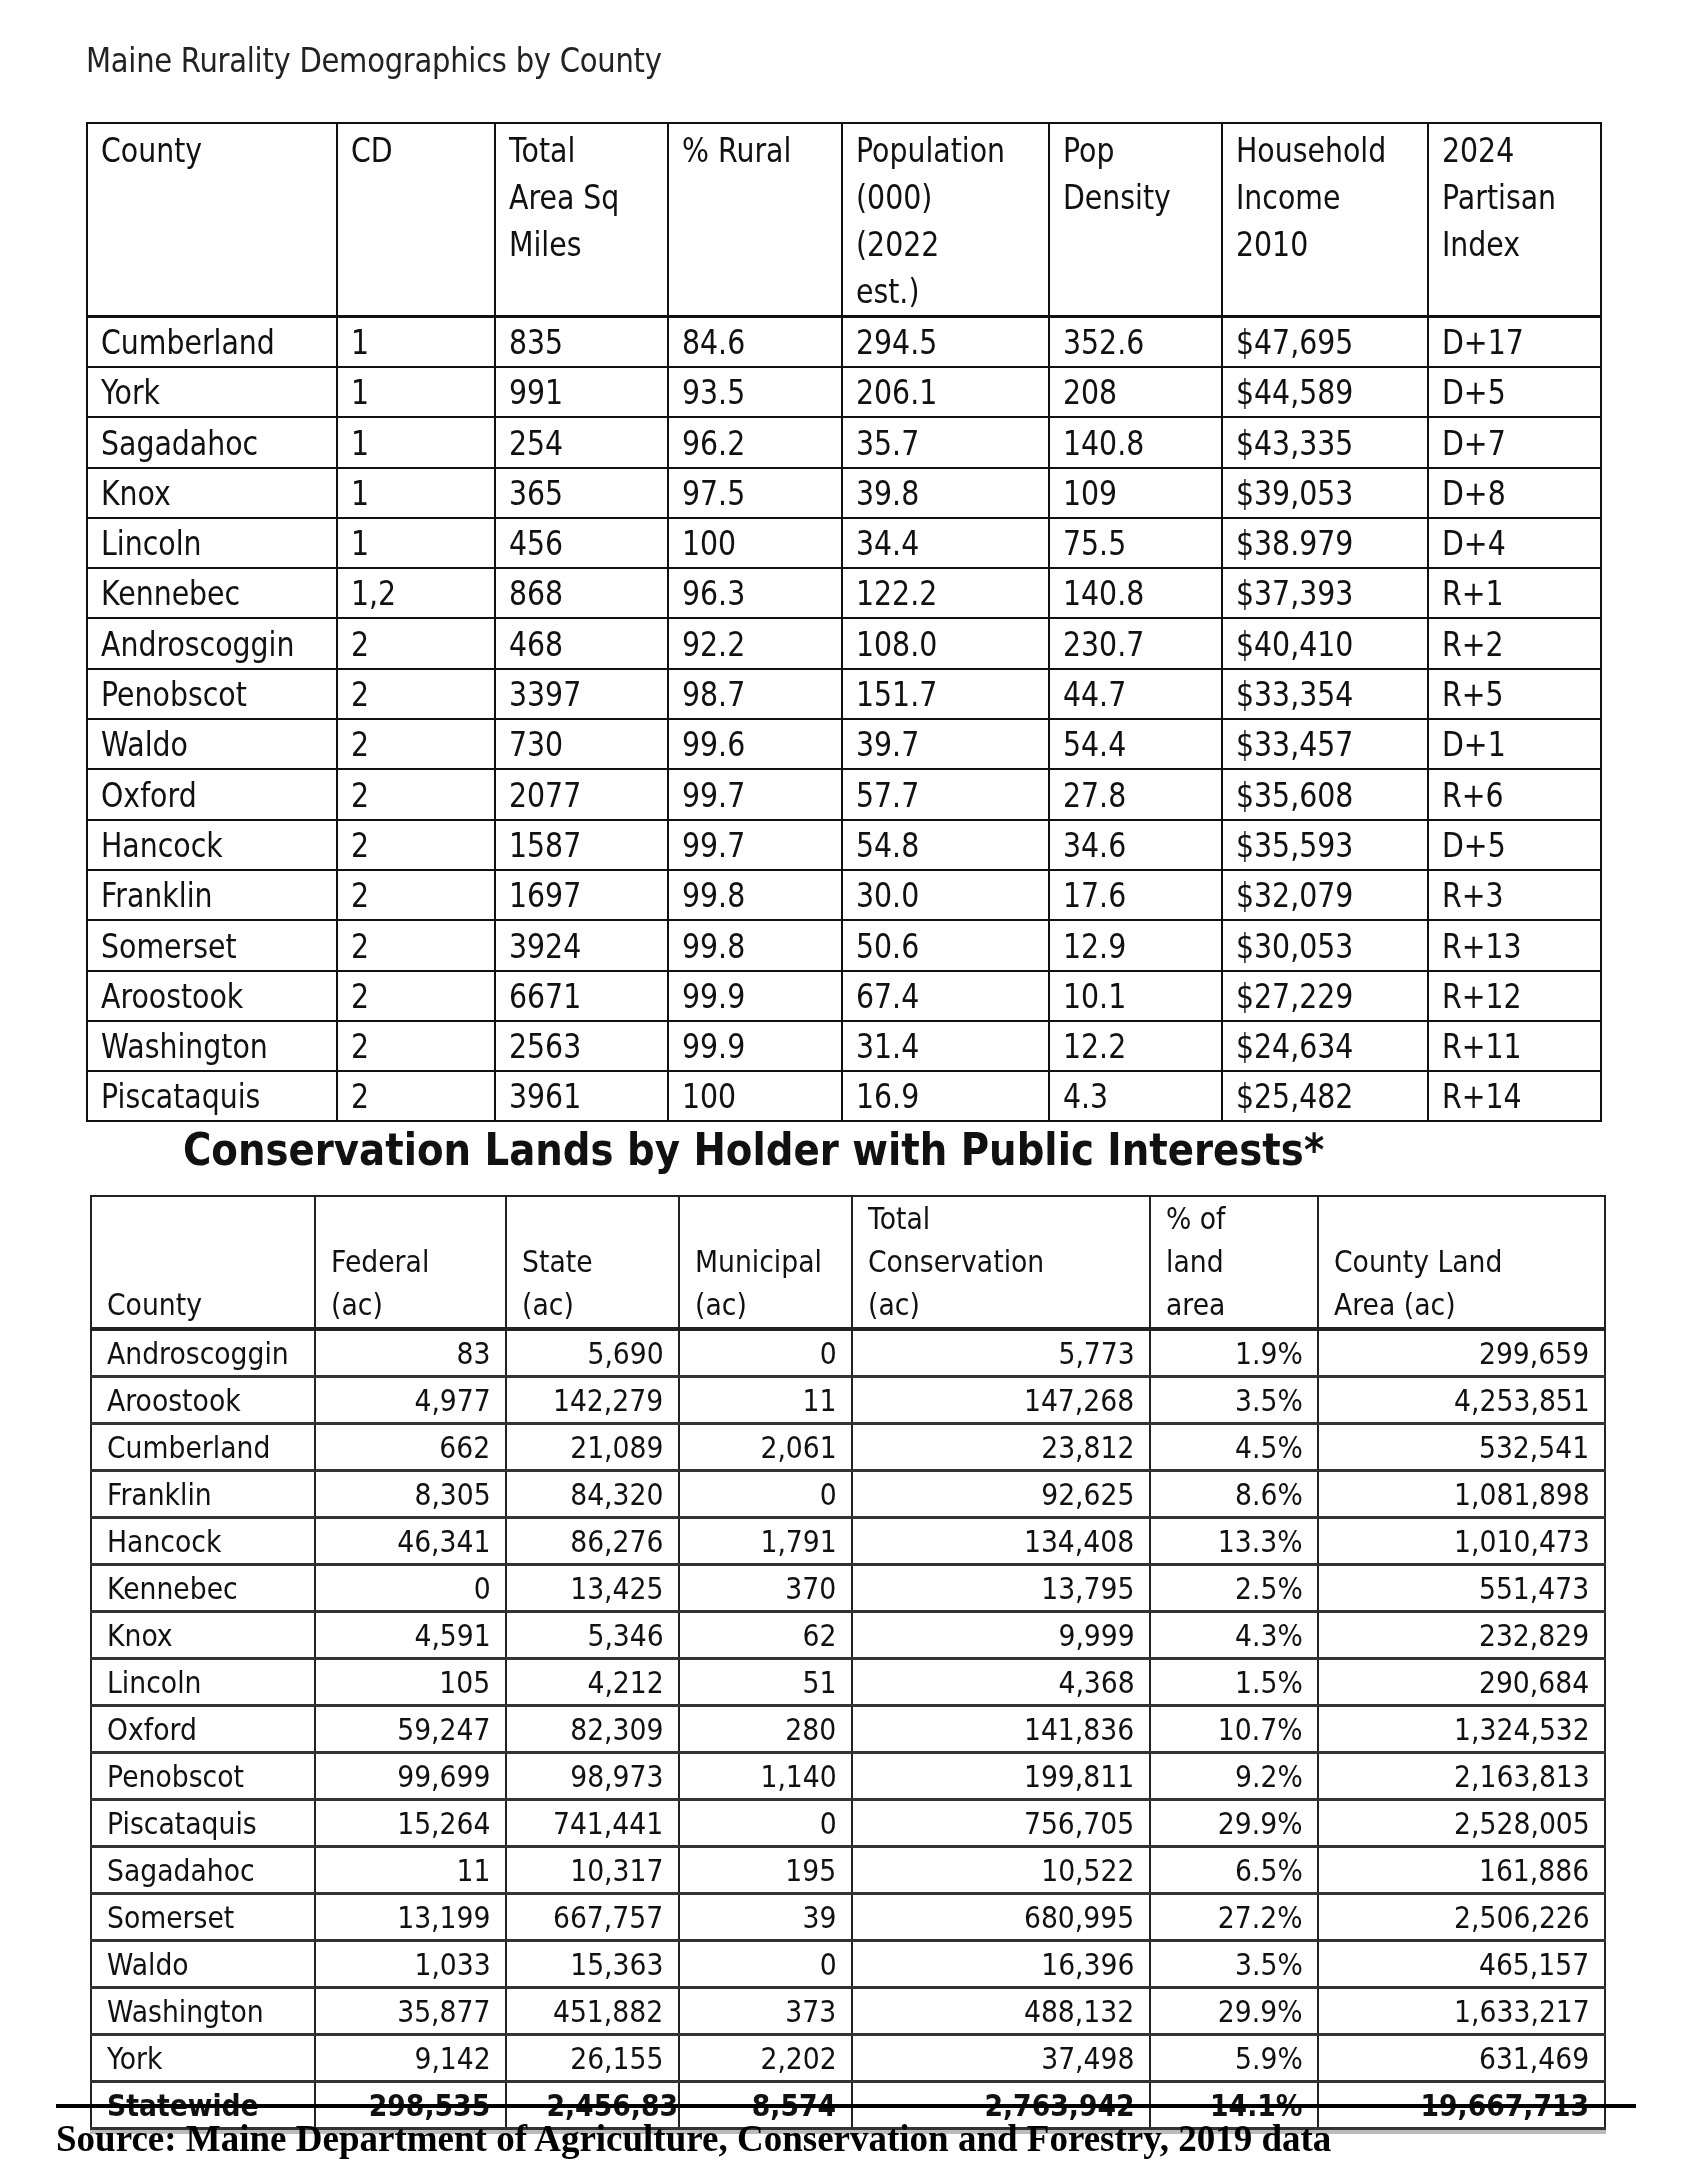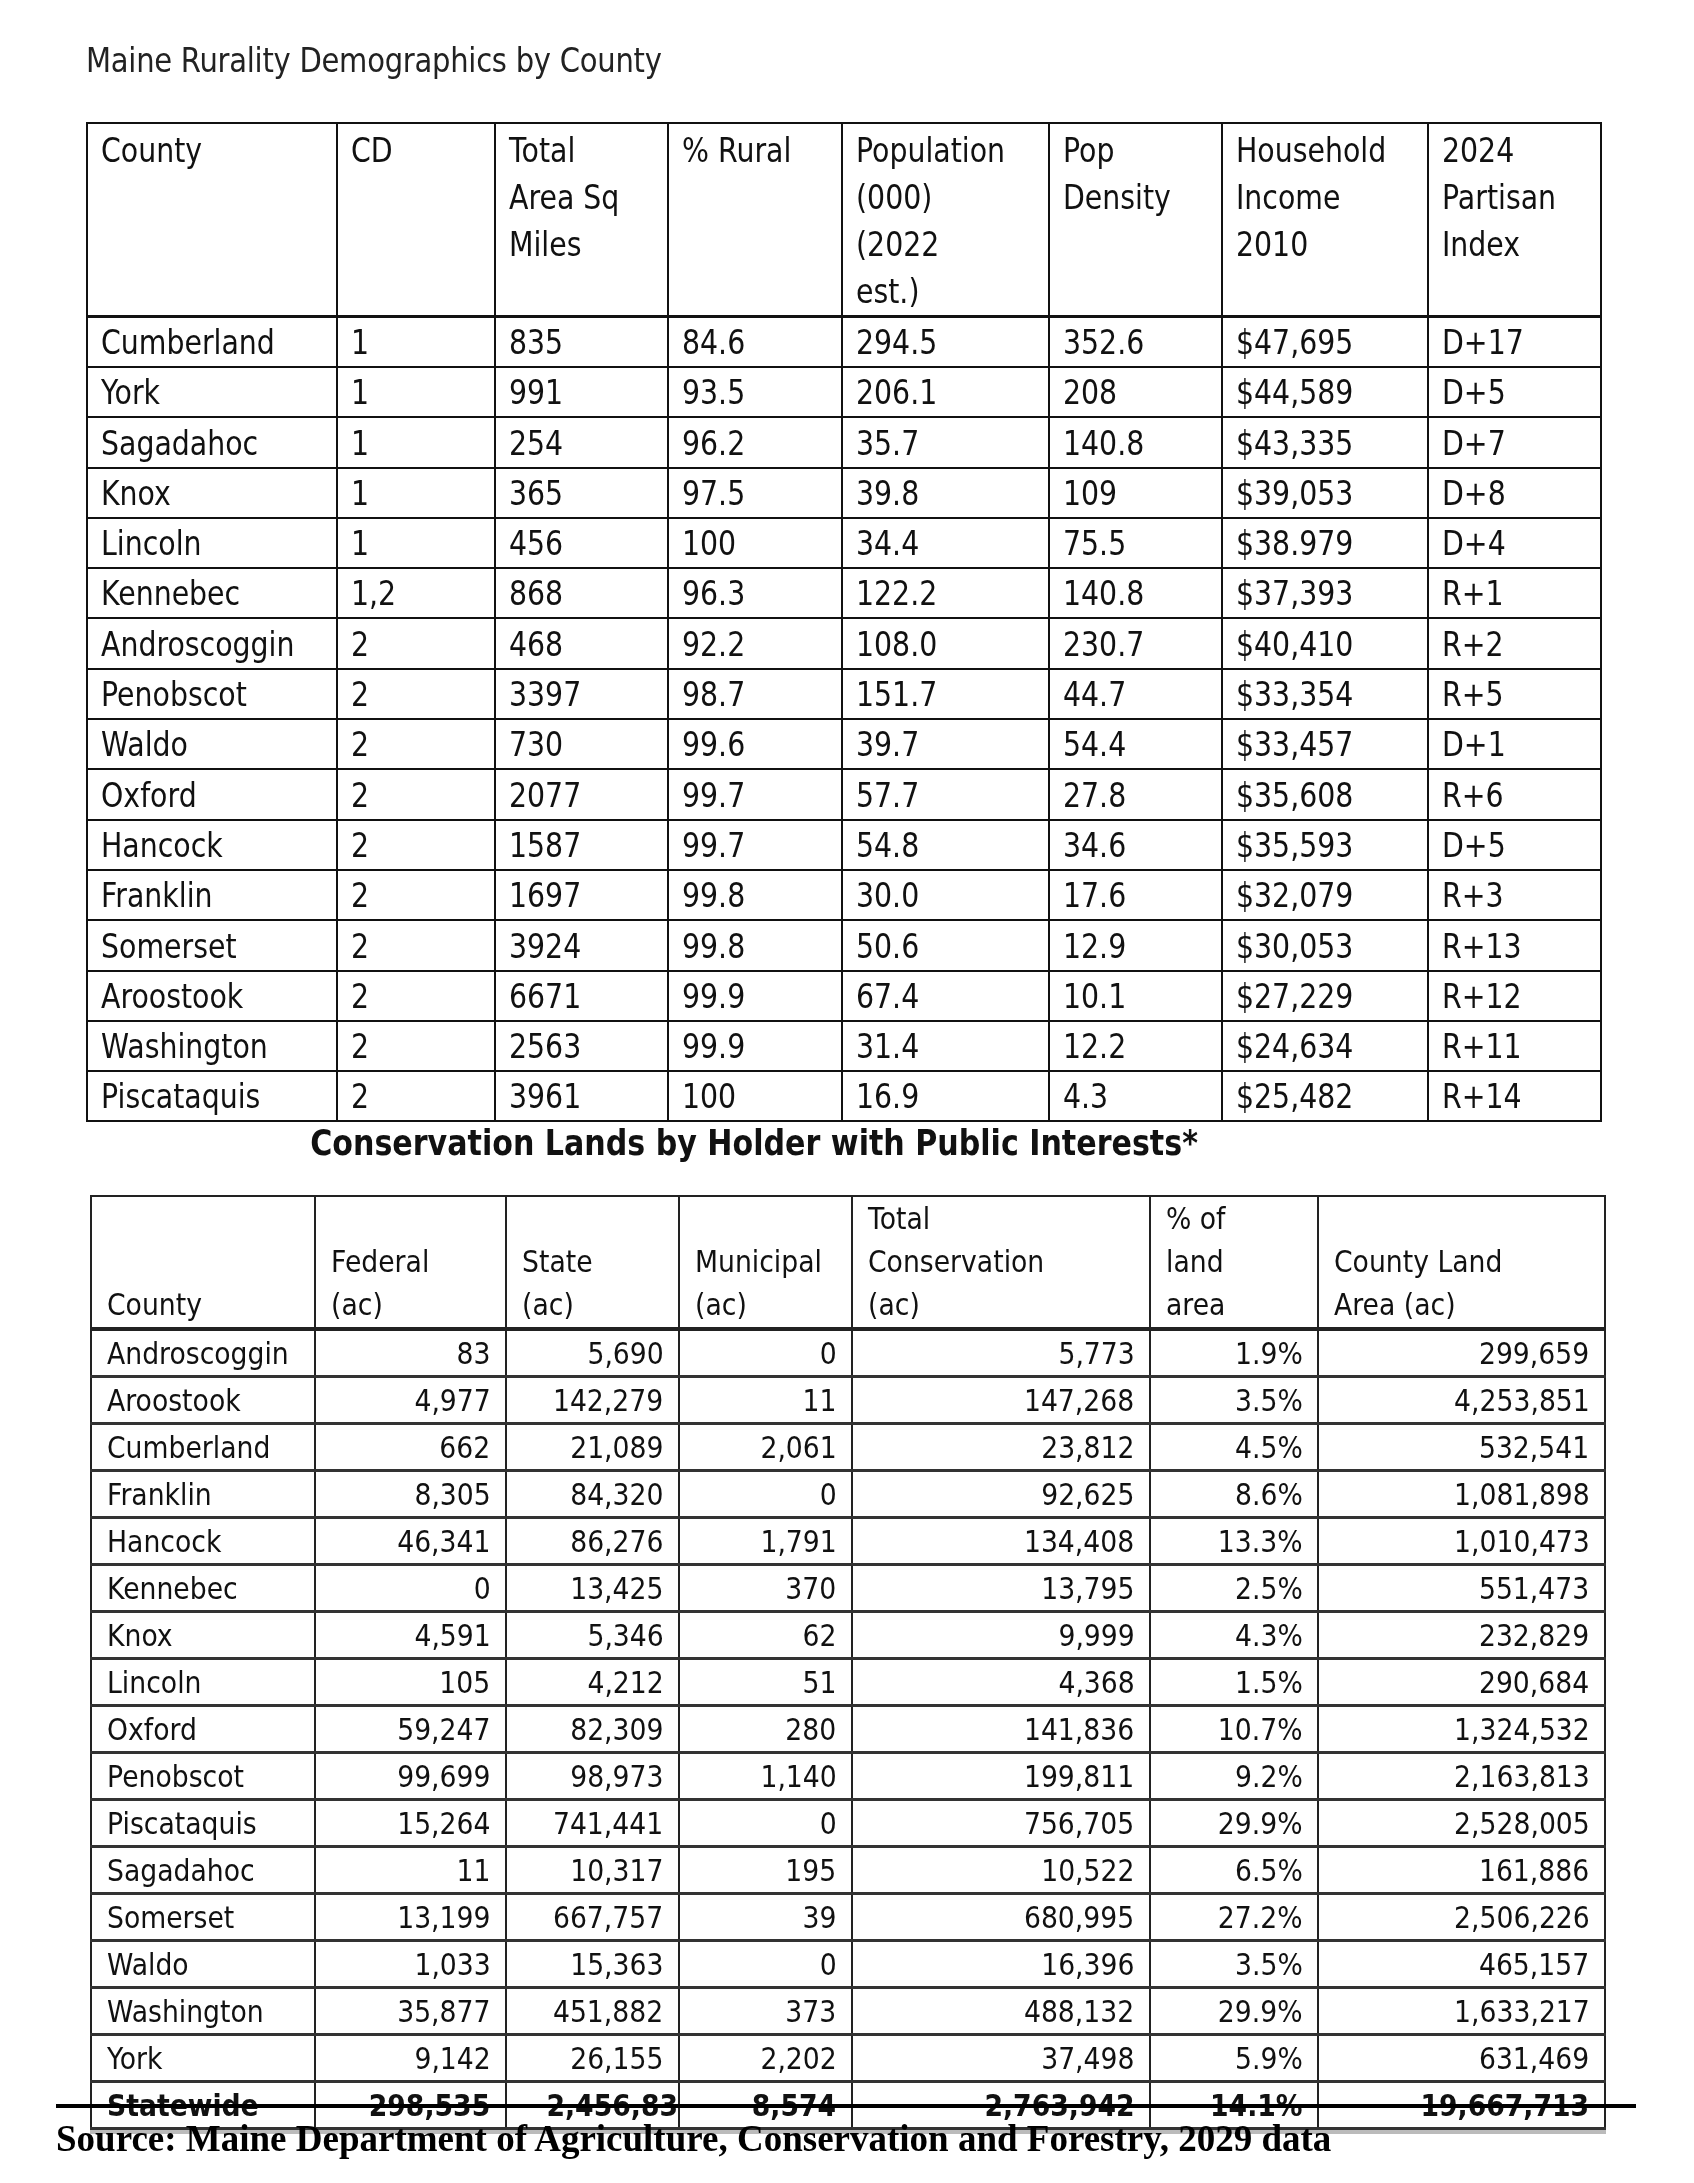--- a/index.html
+++ b/index.html
@@ -5,21 +5,21 @@
   html, body { margin: 0; padding: 0; background: #ffffff; }
   body { width: 1694px; height: 2183px; position: relative; overflow: hidden; color: #111; font-family: "Liberation Sans", "DejaVu Sans", sans-serif; }
   .title1 { position: absolute; left: 86px; top: 41px; font-size: 33px; color: #222; letter-spacing: -0.3px; font-family: "DejaVu Sans", sans-serif; transform: scaleX(0.88); transform-origin: left top; }
   table { border-collapse: collapse; position: absolute; table-layout: fixed; }
   #t1 { left: 86px; top: 122px; width: 1515px; border: 2.7px solid #111; }
   #t1 th, #t1 td { border: 2px solid #111; text-align: left; vertical-align: top; font-weight: normal; padding: 4px 13.3px 0 13.3px; font-size: 33px; line-height: 47px; font-family: "DejaVu Sans", sans-serif; white-space: nowrap; overflow: hidden; }
   #t1 thead th { height: 141px; line-height: 47px; white-space: normal; padding-top: 2.7px; }
   #t1 thead tr { border-bottom: 3.3px solid #111; }
   #t1 tbody td { height: 46px; padding-top: 1.3px; }
   .cond { display: inline-block; transform: scaleX(0.86); transform-origin: left center; }
-  .title2 { position: absolute; left: 0; width: 1694px; text-align: center; top: 1123px; font-size: 35px; font-weight: bold; font-family: "DejaVu Sans", sans-serif; color: #111; }
+  .title2 { position: absolute; left: 0; width: 1694px; text-align: center; top: 1123px; font-size: 45px; font-weight: bold; font-family: "DejaVu Sans", sans-serif; color: #111; }
   .title2 span { display: inline-block; transform: scaleX(0.86); margin-left: -186px; }
   #t2 { left: 90px; top: 1195px; width: 1514px; border: 2.7px solid #222; box-shadow: 0 4px 0 #bbb; }
   #t2 th, #t2 td { border: 2px solid #222; font-size: 31px; font-family: "DejaVu Sans", sans-serif; white-space: nowrap; overflow: hidden; padding: 0 14.6px; }
   #t2 thead th { height: 85px; font-weight: normal; text-align: left; vertical-align: bottom; line-height: 43px; white-space: normal; padding-bottom: 1.3px; }
   #t2 thead tr { border-bottom: 4px solid #222; }
   #t2 tbody td { height: 44px; line-height: 44px; text-align: right; }
   #t2 tbody td.cname { text-align: left; }
   #t2 tbody tr { border-bottom: 3.3px solid #333; }
   #t2 tbody tr.total td { font-weight: bold; }
   .cellc { display: inline-block; transform: scaleX(0.86); }
@@ -394,14 +394,14 @@
         <td><span class="cellc">2,456,833</span></td>
         <td><span class="cellc">8,574</span></td>
         <td><span class="cellc">2,763,942</span></td>
         <td><span class="cellc">14.1%</span></td>
         <td><span class="cellc">19,667,713</span></td>
       </tr>
     </tbody>
 </table>
 
 <div class="rule"></div>
-<div class="source">Source: Maine Department of Agriculture, Conservation and Forestry, 2029 data</div>
+<div class="source">Source: Maine Department of Agriculture, Conservation and Forestry, 2019 data</div>
 
 
 </body></html>

